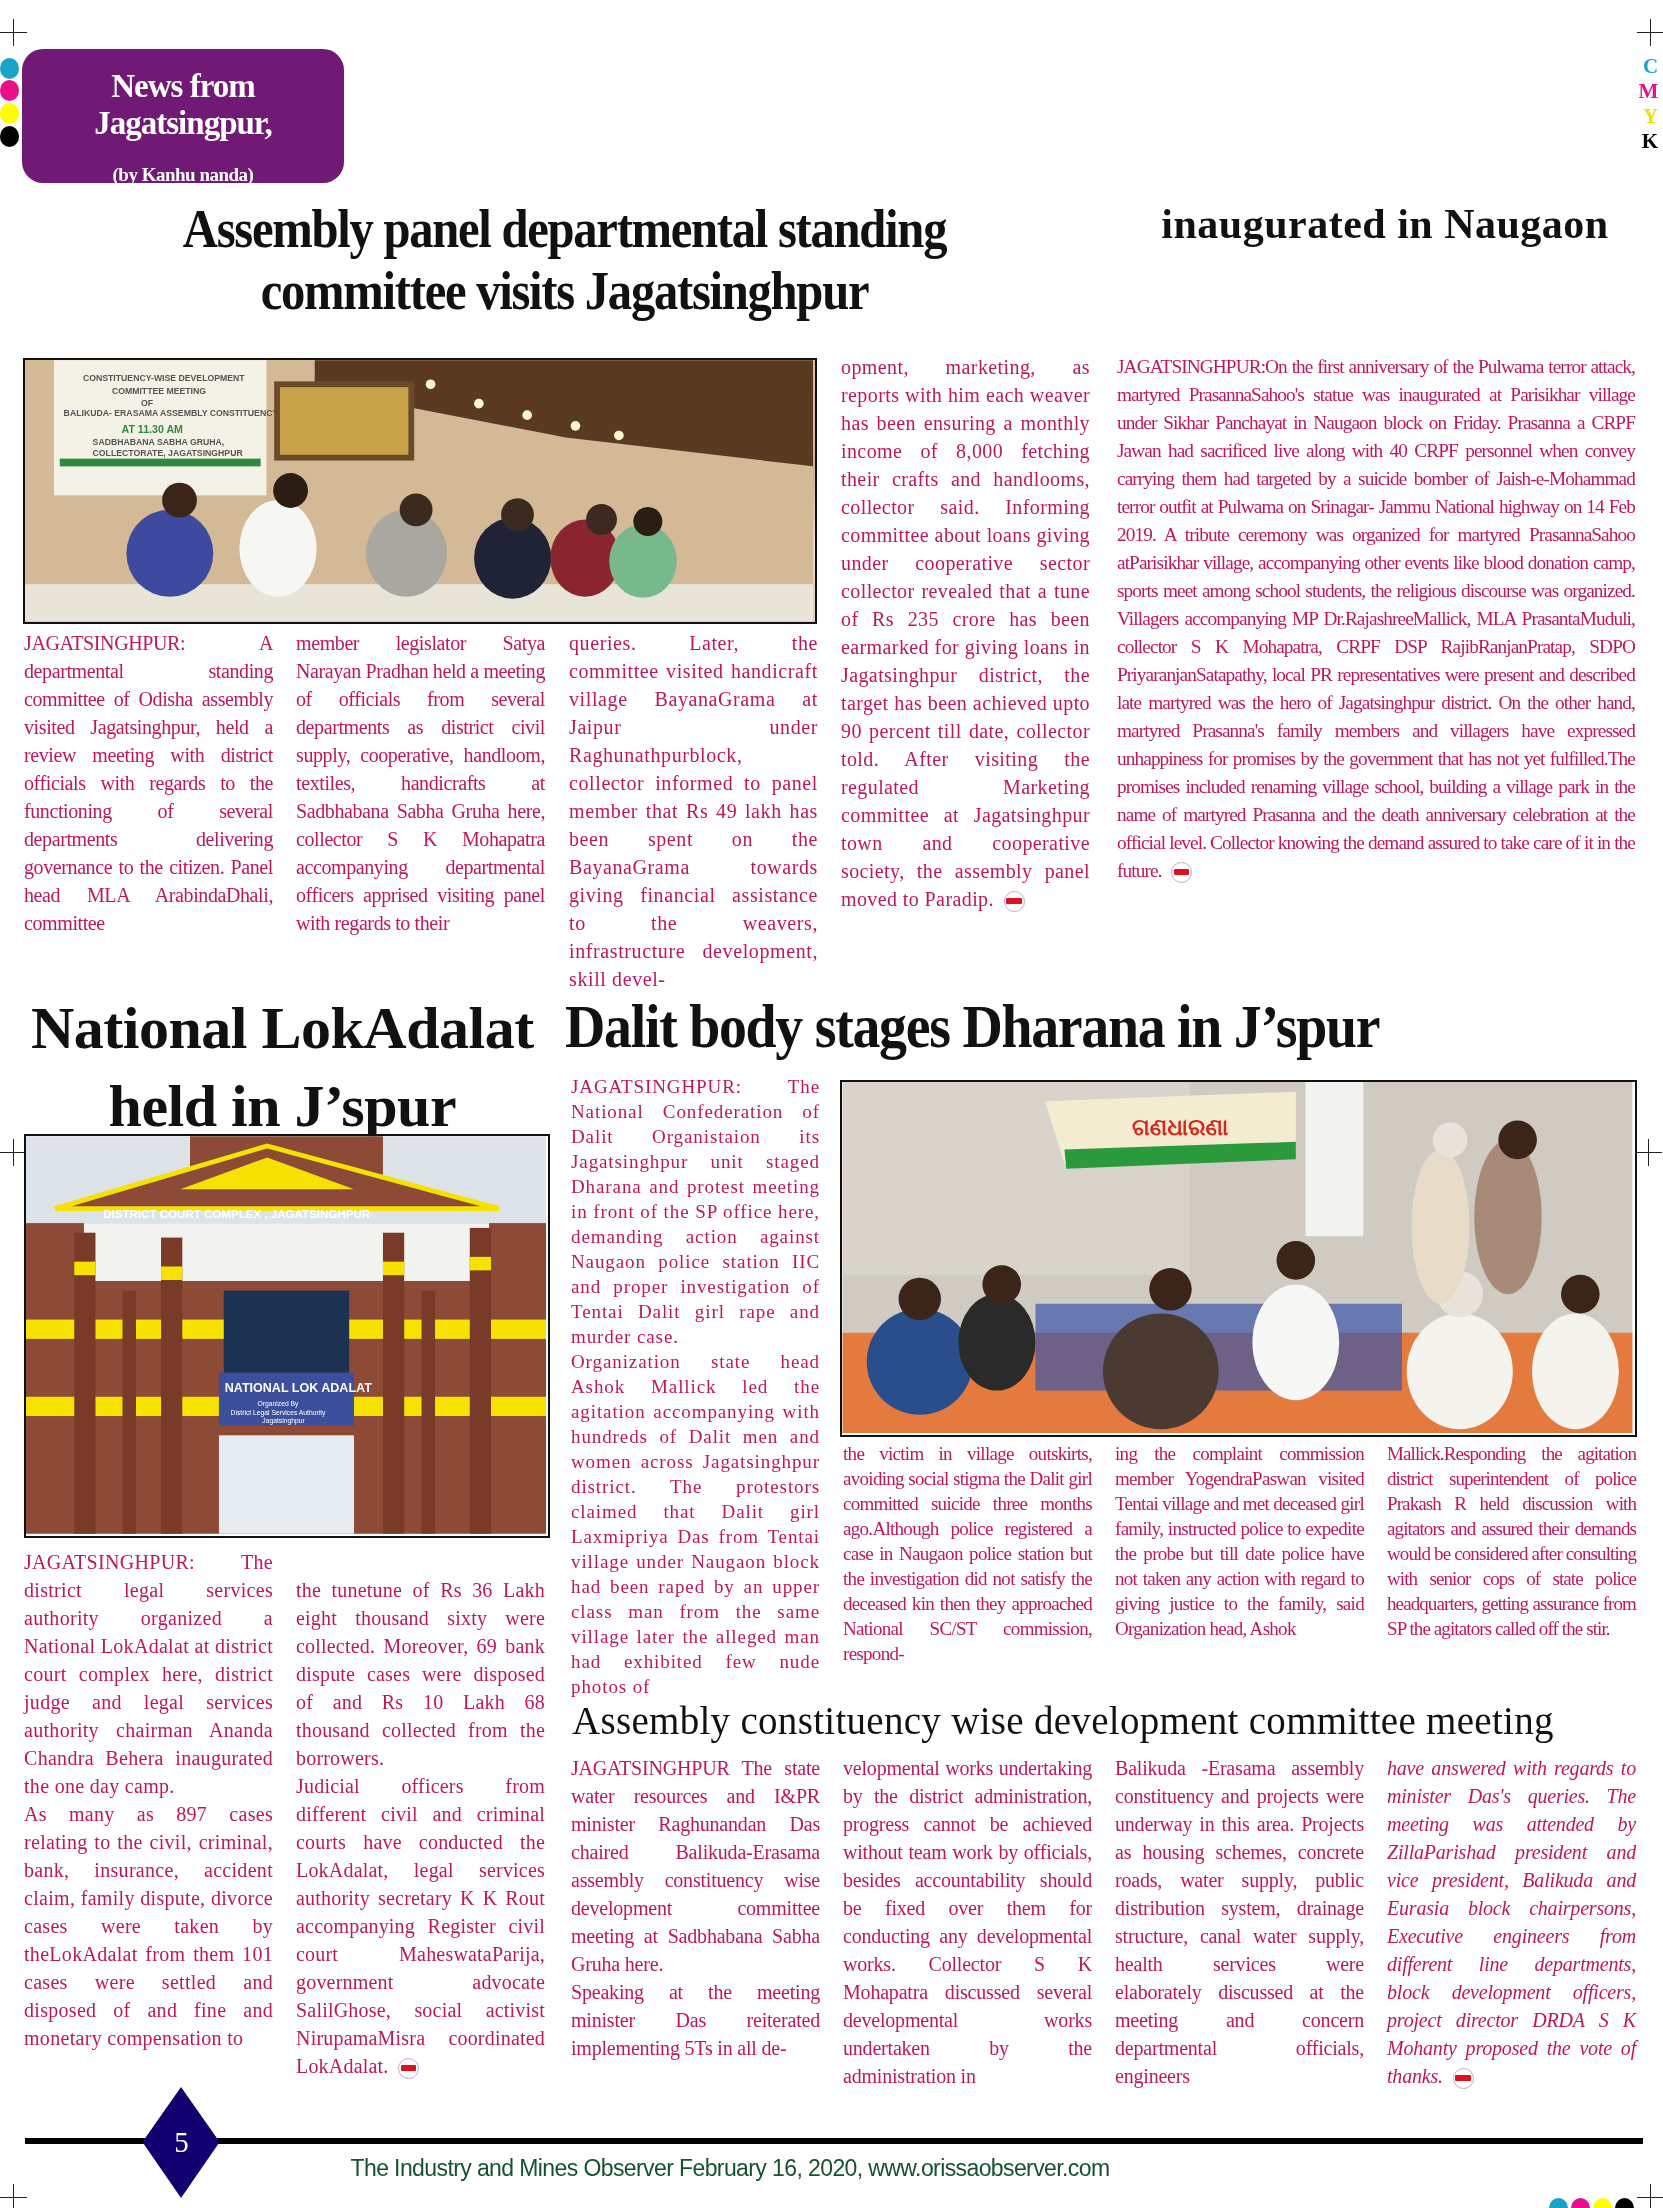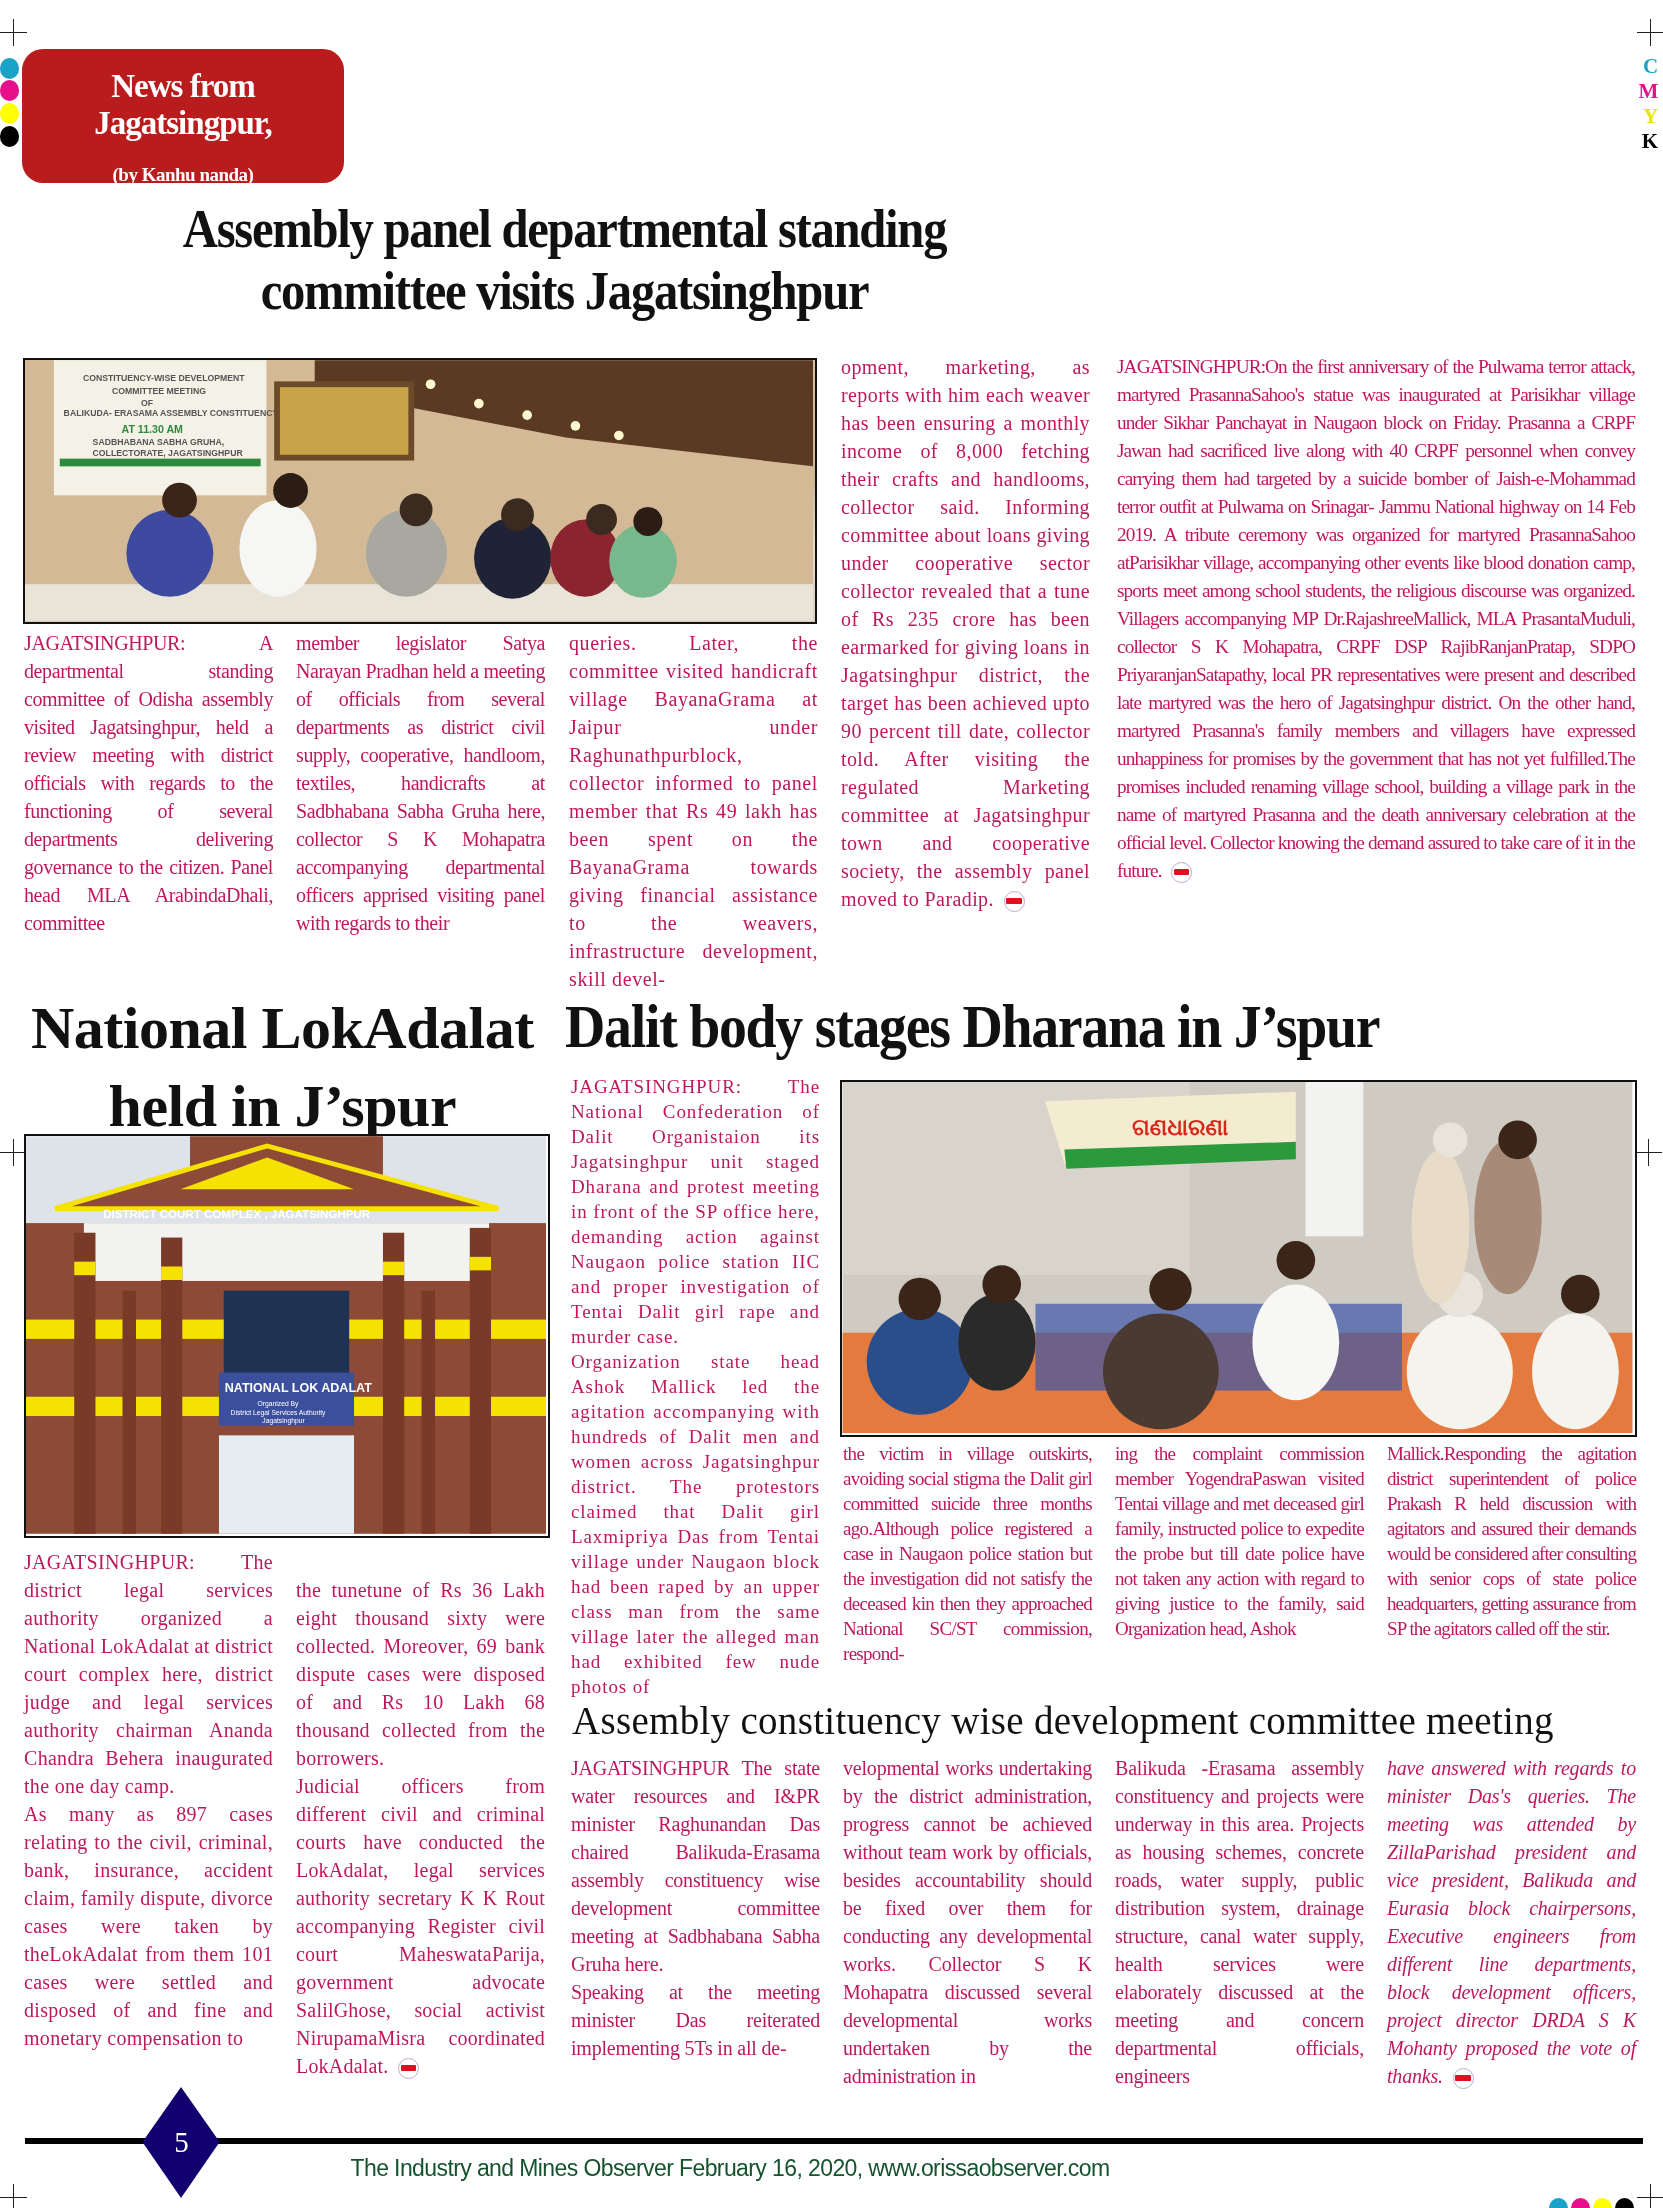--- a/index.html
+++ b/index.html
@@ -13,21 +13,21 @@
   .reg::before { content: ""; position: absolute; left: 12.6px; top: 0; width: 1px; height: 27px; background: #222; }
   .reg::after { content: ""; position: absolute; top: 12.6px; left: 0; width: 27px; height: 1px; background: #222; }
 
   .dot { position: absolute; width: 19.3px; height: 21px; border-radius: 50%; }
 
   .cmyk-letter { position: absolute; right: 5.8px; font-weight: bold; font-size: 21px; font-family: "Liberation Serif", serif; }
 
   
   .badge {
     position: absolute; left: 22px; top: 49px; width: 322px; height: 134px;
-    background: #b91c1c; border-radius: 21px; color: #fff; text-align: center;
+    background: #701a75; border-radius: 21px; color: #fff; text-align: center;
     font-weight: bold; font-family: "Liberation Serif", serif;
   }
   .badge .t1 { font-size: 33px; letter-spacing: -1px; margin-top: 19.3px; display: block; }
   .badge .t2 { font-size: 19px; margin-top: 22px; display: block; letter-spacing: -0.5px; }
 
   .headline-xl {
     position: absolute; font-weight: bold; text-align: center; line-height: 1.14;
     font-family: "Liberation Serif", serif; letter-spacing: -1.4px;
   }
 
@@ -128,20 +128,21 @@
 </div>
 
 <div class="body-col narrow" style="left:24px;top:629px;width:249px;">JAGATSINGHPUR: A departmental standing committee of Odisha assembly visited Jagatsinghpur, held a review meeting with district officials with regards to the functioning of several departments delivering governance to the citizen. Panel head MLA ArabindaDhali, committee</div>
 <div class="body-col narrow" style="left:296px;top:629px;width:249px;">member legislator Satya Narayan Pradhan held a meeting of officials from several departments as district civil supply, cooperative, handloom, textiles, handicrafts at Sadbhabana Sabha Gruha here, collector S K Mohapatra accompanying departmental officers apprised visiting panel with regards to their</div>
 <div class="body-col" style="left:569px;top:629px;width:249px;letter-spacing:0.6px;">queries. Later, the committee visited handicraft village BayanaGrama at Jaipur under Raghunathpurblock, collector informed to panel member that Rs 49 lakh has been spent on the BayanaGrama towards giving financial assistance to the weavers, infrastructure development, skill devel-</div>
 <div class="body-col" style="left:841px;top:353px;width:249px;letter-spacing:0.4px;">
   <span>opment, marketing, as reports with him each weaver has been ensuring a monthly income of 8,000 fetching their crafts and handlooms, collector said. Informing committee about loans giving under cooperative sector collector revealed that a tune of Rs 235 crore has been earmarked for giving loans in Jagatsinghpur district, the target has been achieved upto 90 percent till date, collector told. After visiting the regulated Marketing committee at Jagatsinghpur town and cooperative society, the assembly panel moved to Paradip.</span><span class="imo-icon"></span>
 </div>
 
 <div class="headline-xl" style="left:1112px;top:200px;width:546px;font-size:42px;line-height:1.16;letter-spacing:0.5px;">
+  <div>inaugurated in Naugaon</div>
 </div>
 <div class="body-col" style="left:1117px;top:353px;width:518px;font-size:19.3px;letter-spacing:-0.9px;line-height:28px;">
   <span>JAGATSINGHPUR:On the first anniversary of the Pulwama terror attack, martyred PrasannaSahoo's statue was inaugurated at Parisikhar village under Sikhar Panchayat in Naugaon block on Friday. Prasanna a CRPF Jawan had sacrificed live along with 40 CRPF personnel when convey carrying them had targeted by a suicide bomber of Jaish-e-Mohammad terror outfit at Pulwama on Srinagar- Jammu National highway on 14 Feb 2019. A tribute ceremony was organized for martyred PrasannaSahoo atParisikhar village, accompanying other events like blood donation camp, sports meet among school students, the religious discourse was organized. Villagers accompanying MP Dr.RajashreeMallick, MLA PrasantaMuduli, collector S K Mohapatra, CRPF DSP RajibRanjanPratap, SDPO PriyaranjanSatapathy, local PR representatives were present and described late martyred was the hero of Jagatsinghpur district. On the other hand, martyred Prasanna's family members and villagers have expressed unhappiness for promises by the government that has not yet fulfilled.The promises included renaming village school, building a village park in the name of martyred Prasanna and the death anniversary celebration at the official level. Collector knowing the demand assured to take care of it in the future.</span><span class="imo-icon"></span>
 </div>
 
 <div class="headline-xl" style="left:19.3px;top:989px;width:526px;font-size:60px;line-height:1.3;letter-spacing:-0.5px;">
   <div>National LokAdalat</div>
   <div>held in J’spur</div>
 </div>
 

